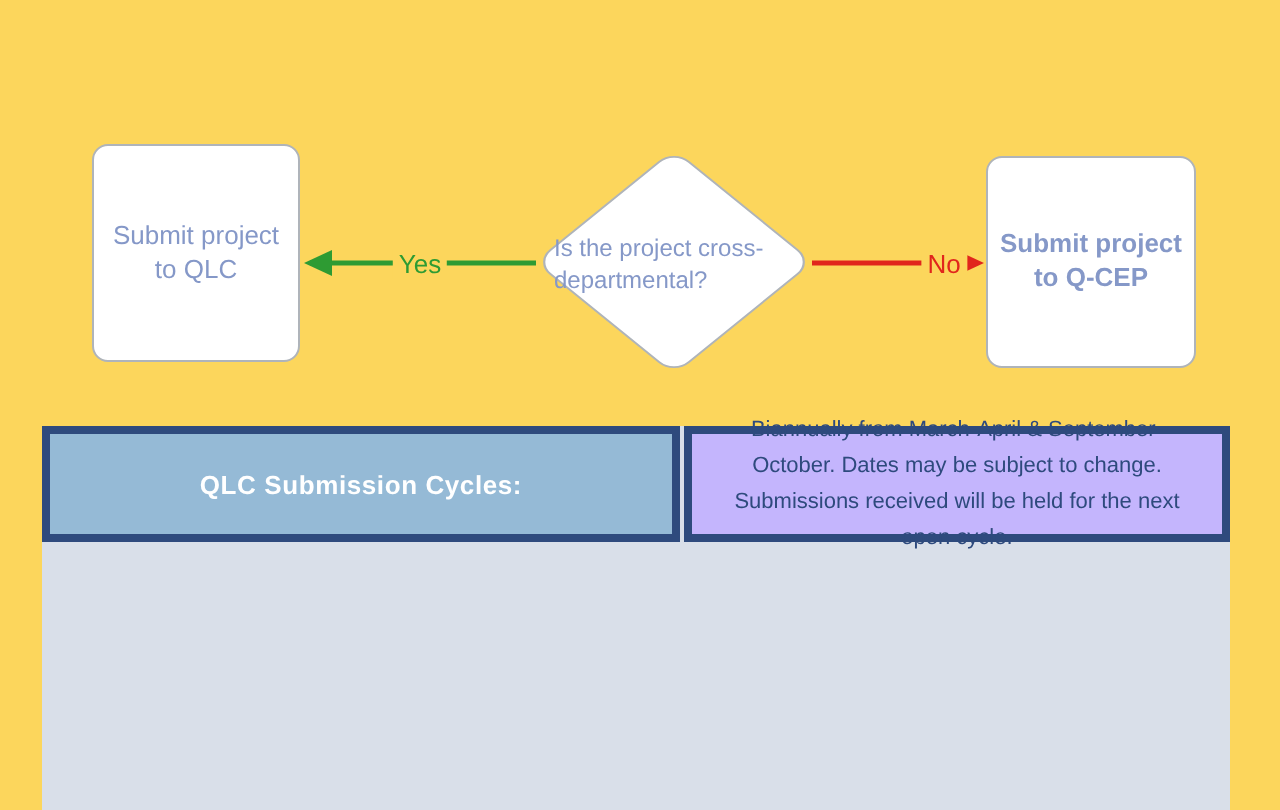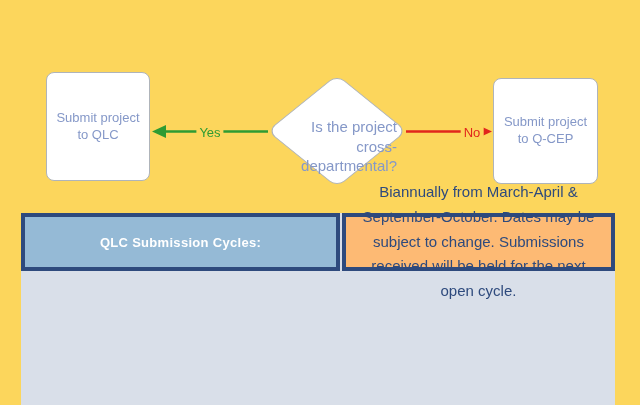--- a/index.html
+++ b/index.html
@@ -33,37 +33,37 @@
     border-radius:8px;
     display:flex;align-items:center;justify-content:center;
     text-align:center;
     color:#8598C8;
     font-size:13px;
     line-height:1.3;
     box-sizing:border-box;
     padding:4px;
   }
   .flow-box.left{left:46px;top:72px;width:104px;height:109px;justify-content:flex-end;}
-  .flow-box.right{left:493px;top:78px;width:105px;height:106px;}
+  .flow-box.right{left:493px;top:78px;width:105px;height:106px;font-weight:bold;}
   .diamond{
     position:absolute;
     left:292px;top:86px;
     width:90px;height:90px;
     background:#FFFFFF;
     border:1.5px solid #AFB4BA;
     border-radius:10px;
     box-sizing:border-box;
     transform:scale(1.10,0.89) rotate(45deg);
   }
   .diamond-label{
     position:absolute;
     left:277px;top:117px;width:120px;
-    text-align:right;
+    text-align:left;
     color:#8598C8;
-    font-size:15px;
+    font-size:12px;
     line-height:1.3;
   }
   .edge-label{
     position:absolute;
     transform:translate(-50%,-50%);
     background:#FCD65C;
     padding:0 3px;
     font-size:13px;
   }
   .edge-label.yes{left:210px;top:132px;color:#2E9B33;}
@@ -87,23 +87,23 @@
     text-align:center;
   }
   .cell.th{
     background:#95BAD6;
     color:#FFFFFF;
     font-weight:700;
     font-size:13px;
     letter-spacing:0.3px;
   }
   .cell.td{
-    background:#fdba74;
+    background:#c4b5fd;
     color:#2E4A7D;
-    font-size:15px;
+    font-size:11px;
     line-height:1.65;
     padding:12px 16px;
   }
 </style>
 </head>
 <body>
 
 <div class="canvas">
 
 

